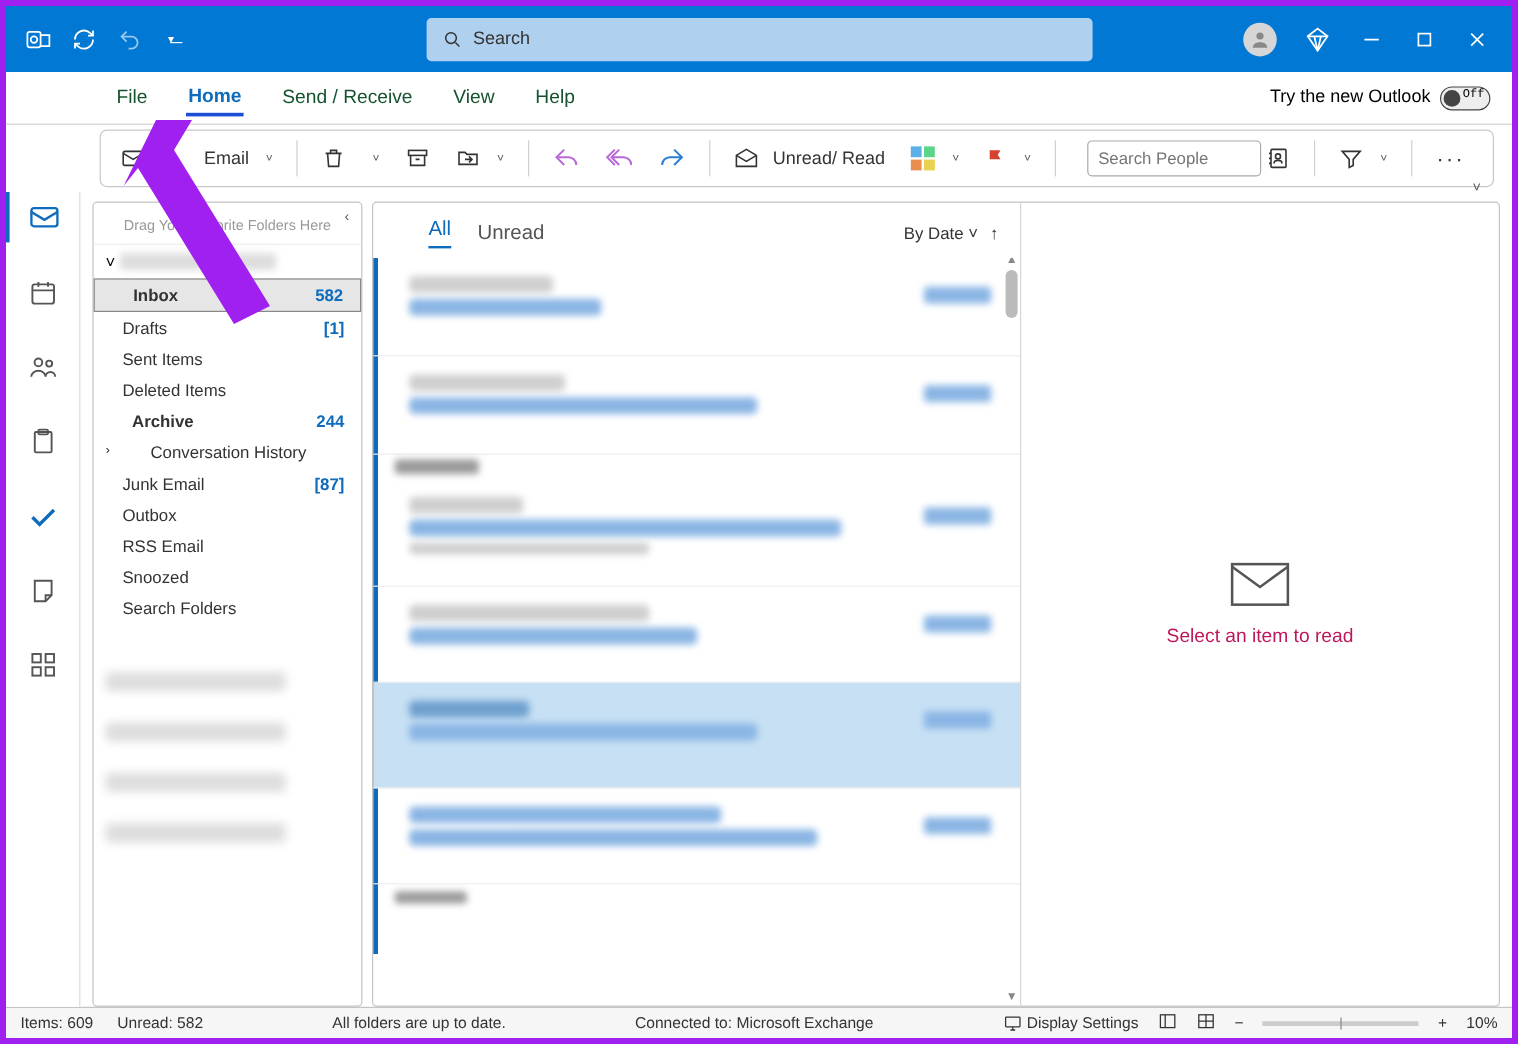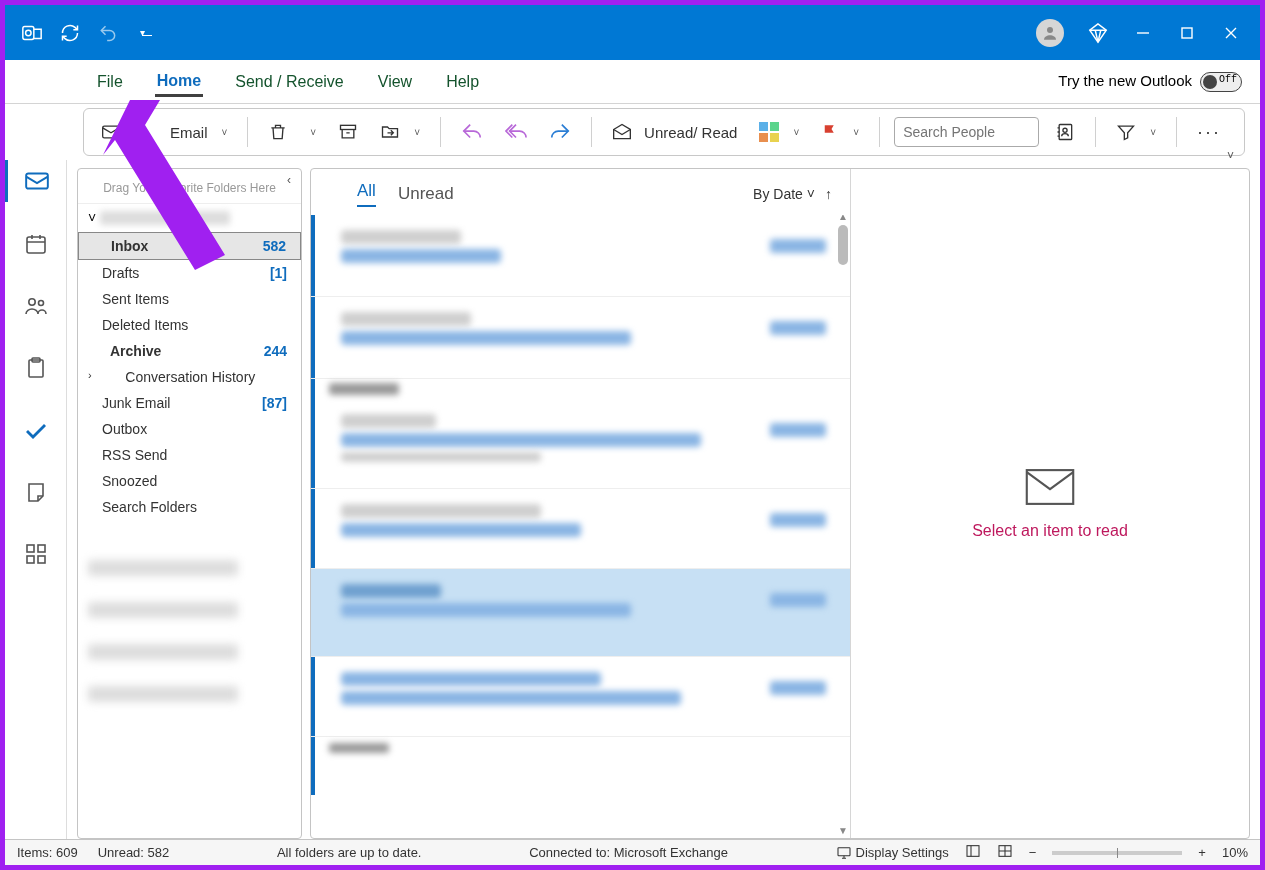--- a/index.html
+++ b/index.html
@@ -10,33 +10,33 @@
   .search-wrap { position:absolute; left:50%; transform:translateX(-50%); }
   .search-box { width: 555px; height: 36px; background: #b0d0ef; border-radius: 4px; display:flex; align-items:center; padding:0 14px; gap:10px; }
   .search-box input { border:none; background:transparent; width:100%; font-size:15px; color:#333; outline:none; }
   .search-box input::placeholder { color:#333; }
   .title-right { margin-left:auto; display:flex; gap:22px; align-items:center; padding-right:18px; }
   .avatar-circle { width:28px; height:28px; background:#d6d6d6; border-radius:50%; display:flex; align-items:center; justify-content:center; }
   .win-btn { width:22px; height:22px; display:flex; align-items:center; justify-content:center; }
 
   .menubar { height: 44px; background:#fff; display:flex; align-items:center; padding:0 30px 0 90px; gap:30px; border-bottom:1px solid #d4d4d4; position:relative; }
   .menubar .tab { font-size:16px; color:#14532d; padding:6px 2px; cursor:default; }
-  .menubar .tab.active { color:#0f6cbd; font-weight:600; border-bottom:3px solid #404040; padding-bottom:4px;}
+  .menubar .tab.active { color:#0f6cbd; font-weight:600; border-bottom:3px solid #1d4ed8; padding-bottom:4px;}
   .try-new { position:absolute; right:18px; display:flex; gap:8px; font-size:15px; }
   .toggle { width:42px; height:20px; border:1px solid #444; border-radius:10px; position:relative; background:#eee; }
   .toggle .knob { width:14px; height:14px; background:#444; border-radius:50%; position:absolute; left:2px; top:2px; }
   .toggle .lbl { position:absolute; right:4px; top:1px; font-size:10px;font-family:Liberation Mono, monospace; }
 
   .ribbon-container { padding:4px 15px 4px 78px; }
   .ribbon { height:48px; border:1px solid #c8c8c8; border-radius:6px; display:flex; align-items:center; padding:0 10px; gap:10px; background:#fff; }
   .ribbon .sep { width:1px; height:30px; background:#d0d0d0; margin:0 4px; }
   .ribbon-btn { display:flex; align-items:center; gap:12px; padding:4px 6px; font-size:15px; color:#333; }
   .ribbon-icon { width:22px; height:22px; display:flex; align-items:center; justify-content:center; }
   .search-people { width:145px; }
-  .search-people input { width:100%; height:30px; border:1px solid #aaa; border-radius:4px; padding:0 8px; font-size:14px; outline:none;}
+  .search-people input { width:100%; height:30px; border:1px solid #aaa; border-radius:4px; padding:0 8px; font-size:14px; outline:none;margin-left:12px;}
   .chev-sm { font-size:10px; color:#555; margin-left:2px;}
 
   .workspace { display:flex; height:calc(100% - 55px - 44px - 56px - 26px); }
   .left-rail { width: 62px; border-right:1px solid #ddd; display:flex; flex-direction:column; align-items:center; padding-top:0; gap:22px; background:#fff; }
   .rail-wrap { position:relative; width:100%; display:flex; justify-content:center; padding:8px 0;}
   .rail-wrap.active { border-left:3px solid #0f6cbd; }
 
   .main-three { flex:1; display:flex; padding:8px 10px 0 10px; gap:8px; }
   .folder-pane { width:225px; border:1px solid #c4c4c4; border-radius:4px; background:#fff; display:flex; flex-direction:column; }
   .fav-hdr { font-size:12px; color:#888; text-align:right; padding:6px 10px 2px; position:relative;}
@@ -99,20 +99,29 @@
         </svg>
     </span>
     <span class="tb-icon" style="opacity:.6">
       <svg width="20" height="20" viewBox="0 0 24 24" fill="none" stroke="#fff" stroke-width="1.8">
           <path d="M9 14 4 9l5-5"></path>
           <path d="M4 9h10a6 6 0 0 1 0 12h-3"></path>
         </svg>
     </span>
     <span class="tb-icon" style="font-size:10px;color:#fff;">▾<span style="border-bottom:1px solid #fff;width:10px;display:inline-block;margin-left:-3px;position:relative;top:3px;"></span></span>
   </div>
+  <div class="search-wrap">
+    <div class="search-box">
+      <svg width="16" height="16" viewBox="0 0 24 24" fill="none" stroke="#333" stroke-width="2">
+          <circle cx="10" cy="10" r="7"></circle>
+          <path d="m21 21-5.2-5.2"></path>
+        </svg>
+      <input placeholder="Search" style="">
+    </div>
+  </div>
   <div class="title-right">
     <span class="avatar-circle">
       <svg width="18" height="18" viewBox="0 0 24 24" fill="#888">
           <circle cx="12" cy="8" r="4"></circle>
           <path d="M4 21c0-4 4-6 8-6s8 2 8 6z"></path>
         </svg>
     </span>
     <span class="tb-icon">
       <svg width="22" height="22" viewBox="0 0 24 24" fill="none" stroke="#fff" stroke-width="1.6">
           <path d="M12 2 3 9l9 13 9-13-9-7z"></path>
@@ -342,21 +351,21 @@
           </div>
           <div class="folder-item">
             <span>Junk Email</span>
             <span class="count">[87]</span>
           </div>
           <div class="folder-item">
             <span>Outbox</span>
             <span></span>
           </div>
           <div class="folder-item">
-            <span>RSS Send</span>
+            <span>RSS Email</span>
             <span></span>
           </div>
           <div class="folder-item">
             <span>Snoozed</span>
             <span></span>
           </div>
           <div class="folder-item">
             <span>Search Folders</span>
             <span></span>
           </div>

